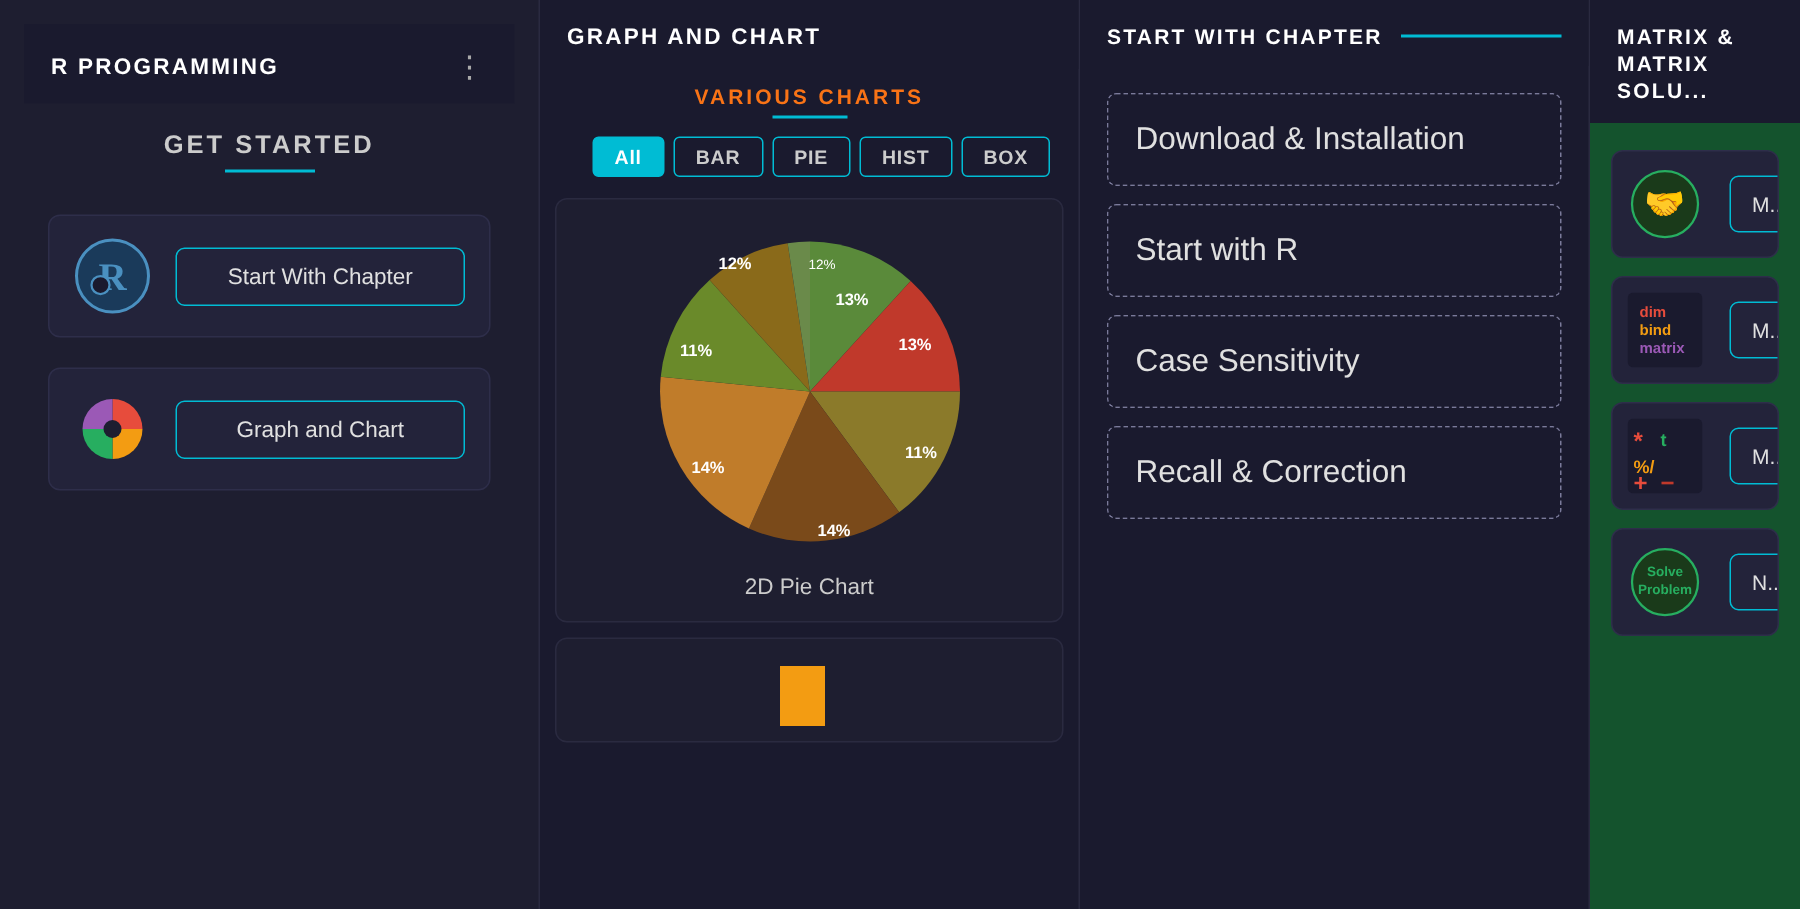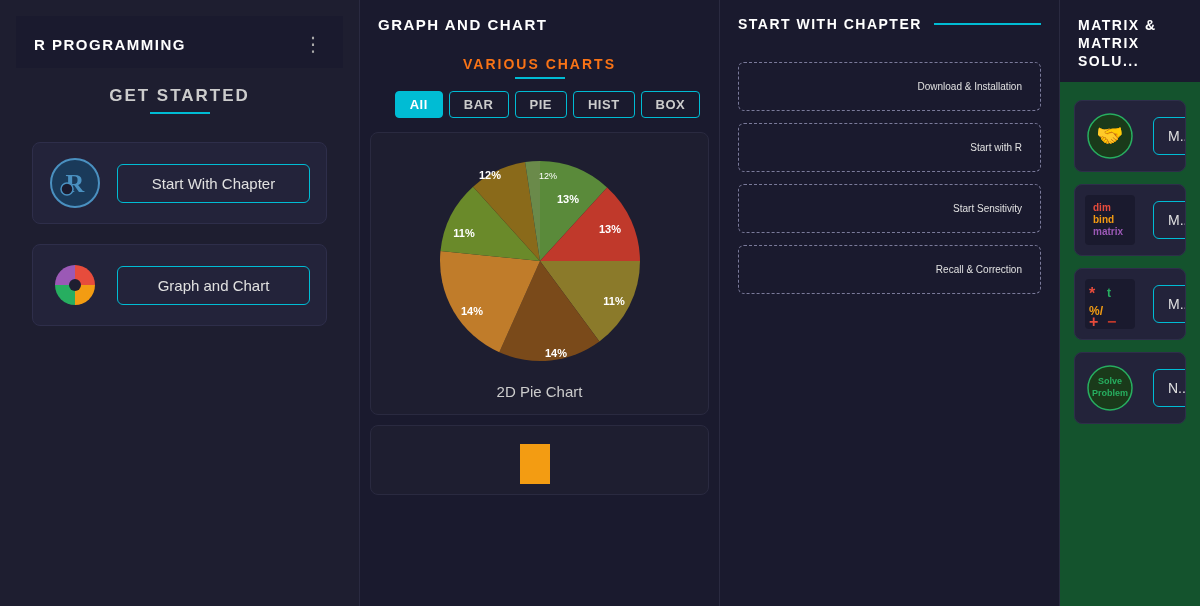--- a/index.html
+++ b/index.html
@@ -227,22 +227,22 @@
       padding: 18px 18px 0 18px;
     }
     .swc-btn {
       display: block;
       width: 100%;
       padding: 18px;
       background: transparent;
       border: 1.5px dashed #7a7a9a;
       border-radius: 6px;
       color: #e0e0e0;
-      font-size: 10px;
-      text-align: right;
+      font-size: 21px;
+      text-align: left;
       cursor: pointer;
       font-family: inherit;
     }
 
     
     .col-4 {
       flex: 1;
       background: #14532d;
       display: flex;
       flex-direction: column;
@@ -390,21 +390,21 @@
 </div>
 
 <div class="col-3">
   <div class="swc-header">
     <span class="swc-header-title">START WITH CHAPTER</span>
     <div class="swc-header-underline"></div>
   </div>
   <div class="swc-items">
     <button class="swc-btn">Download &amp; Installation</button>
     <button class="swc-btn">Start with R</button>
-    <button class="swc-btn">Start Sensitivity</button>
+    <button class="swc-btn">Case Sensitivity</button>
     <button class="swc-btn">Recall &amp; Correction</button>
   </div>
 </div>
 
 <div class="col-4">
   <div class="matrix-header">
     <span class="matrix-header-title">MATRIX &amp; MATRIX SOLU...</span>
   </div>
   <div class="matrix-items">
 

